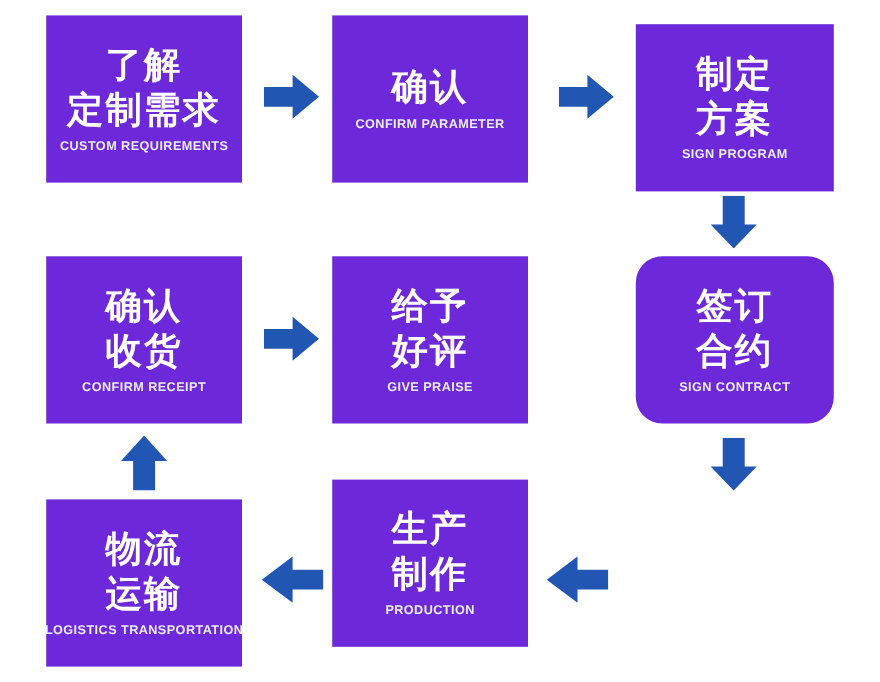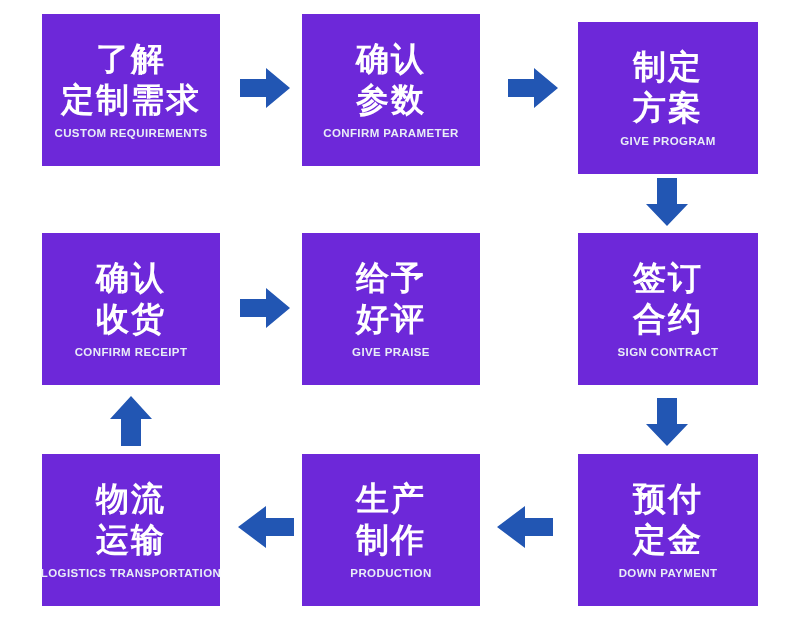--- a/index.html
+++ b/index.html
@@ -56,24 +56,24 @@
     white-space: nowrap;
   }
 
   
   .pos-r1c1 { left: 42px;  top: 14px;  width: 178px; height: 152px; }
   .pos-r1c2 { left: 302px; top: 14px;  width: 178px; height: 152px; }
   .pos-r1c3 { left: 578px; top: 22px;  width: 180px; height: 152px; }
 
   .pos-r2c1 { left: 42px;  top: 233px; width: 178px; height: 152px; }
   .pos-r2c2 { left: 302px; top: 233px; width: 178px; height: 152px; }
-  .pos-r2c3 { left: 578px; top: 233px; width: 180px; height: 152px; }
+  .pos-r2c3 { left: 578px; top: 233px; width: 180px; height: 152px; border-radius: 24px; }
 
   .pos-r3c1 { left: 42px;  top: 454px; width: 178px; height: 152px; text-align: center; }
-  .pos-r3c2 { left: 302px; top: 454px; width: 178px; height: 152px; }
+  .pos-r3c2 { left: 302px; top: 436px; width: 178px; height: 152px; }
   .pos-r3c3 { left: 578px; top: 454px; width: 180px; height: 152px; }
 
   
   .arrow {
     position: absolute;
     display: block;
   }
   .arrow svg { display: block; }
 
   .arr-r1-a { left: 240px; top: 66px;  width: 50px; height: 44px; }
@@ -100,37 +100,36 @@
 
   <div class="arrow arr-r1-a">
     <svg width="50" height="44" viewBox="0 0 50 44" aria-hidden="true">
       <polygon points="0,13 26,13 26,2 50,22 26,42 26,31 0,31" fill="#2256b3"></polygon>
     </svg>
   </div>
 
   <div class="step-box pos-r1c2">
     <div class="step-cn-wrap">
       <div class="step-cn">确认</div>
-      <div class="step-cn">参数</div>
     </div>
     <div class="step-en">CONFIRM PARAMETER</div>
   </div>
 
   <div class="arrow arr-r1-b">
     <svg width="50" height="44" viewBox="0 0 50 44" aria-hidden="true">
       <polygon points="0,13 26,13 26,2 50,22 26,42 26,31 0,31" fill="#2256b3"></polygon>
     </svg>
   </div>
 
   <div class="step-box pos-r1c3">
     <div class="step-cn-wrap">
       <div class="step-cn">制定</div>
       <div class="step-cn">方案</div>
     </div>
-    <div class="step-en">GIVE PROGRAM</div>
+    <div class="step-en">SIGN PROGRAM</div>
   </div>
 
   <div class="arrow arr-down-right-1">
     <svg width="46" height="48" viewBox="0 0 46 48" aria-hidden="true">
       <polygon points="13,0 33,0 33,26 44,26 23,48 2,26 13,26" fill="#2256b3"></polygon>
     </svg>
   </div>
 
   <div class="step-box pos-r2c1">
     <div class="step-cn-wrap">
@@ -195,21 +194,14 @@
     </div>
     <div class="step-en">PRODUCTION</div>
   </div>
 
   <div class="arrow arr-r3-a">
     <svg width="56" height="46" viewBox="0 0 56 46" aria-hidden="true">
       <polygon points="56,14 28,14 28,2 0,23 28,44 28,32 56,32" fill="#2256b3"></polygon>
     </svg>
   </div>
 
-  <div class="step-box pos-r3c3">
-    <div class="step-cn-wrap">
-      <div class="step-cn">预付</div>
-      <div class="step-cn">定金</div>
-    </div>
-    <div class="step-en">DOWN PAYMENT</div>
-  </div>
 
 </div>
 
 </body></html>

